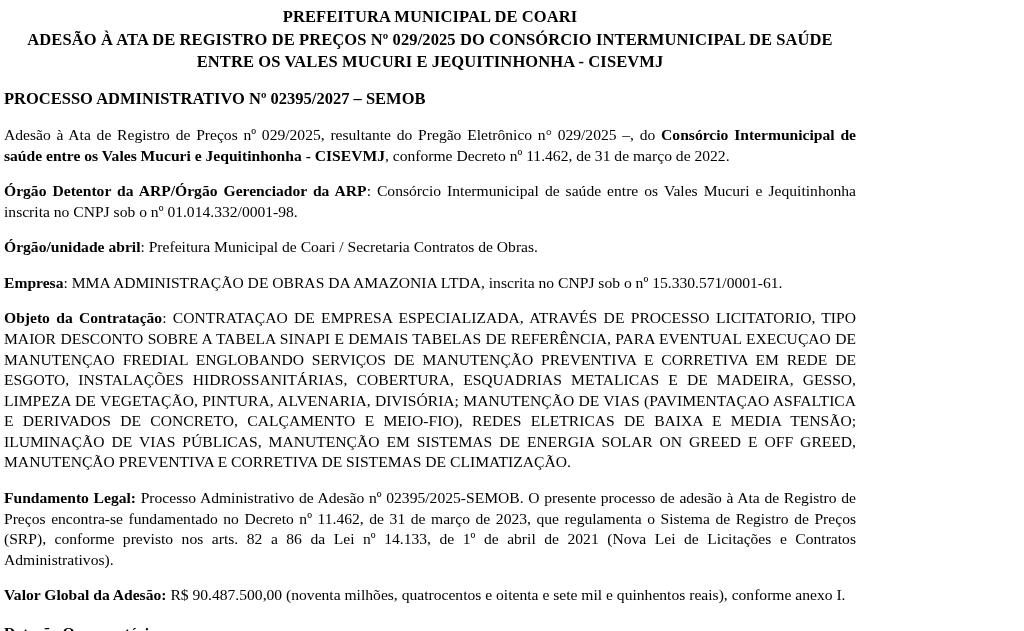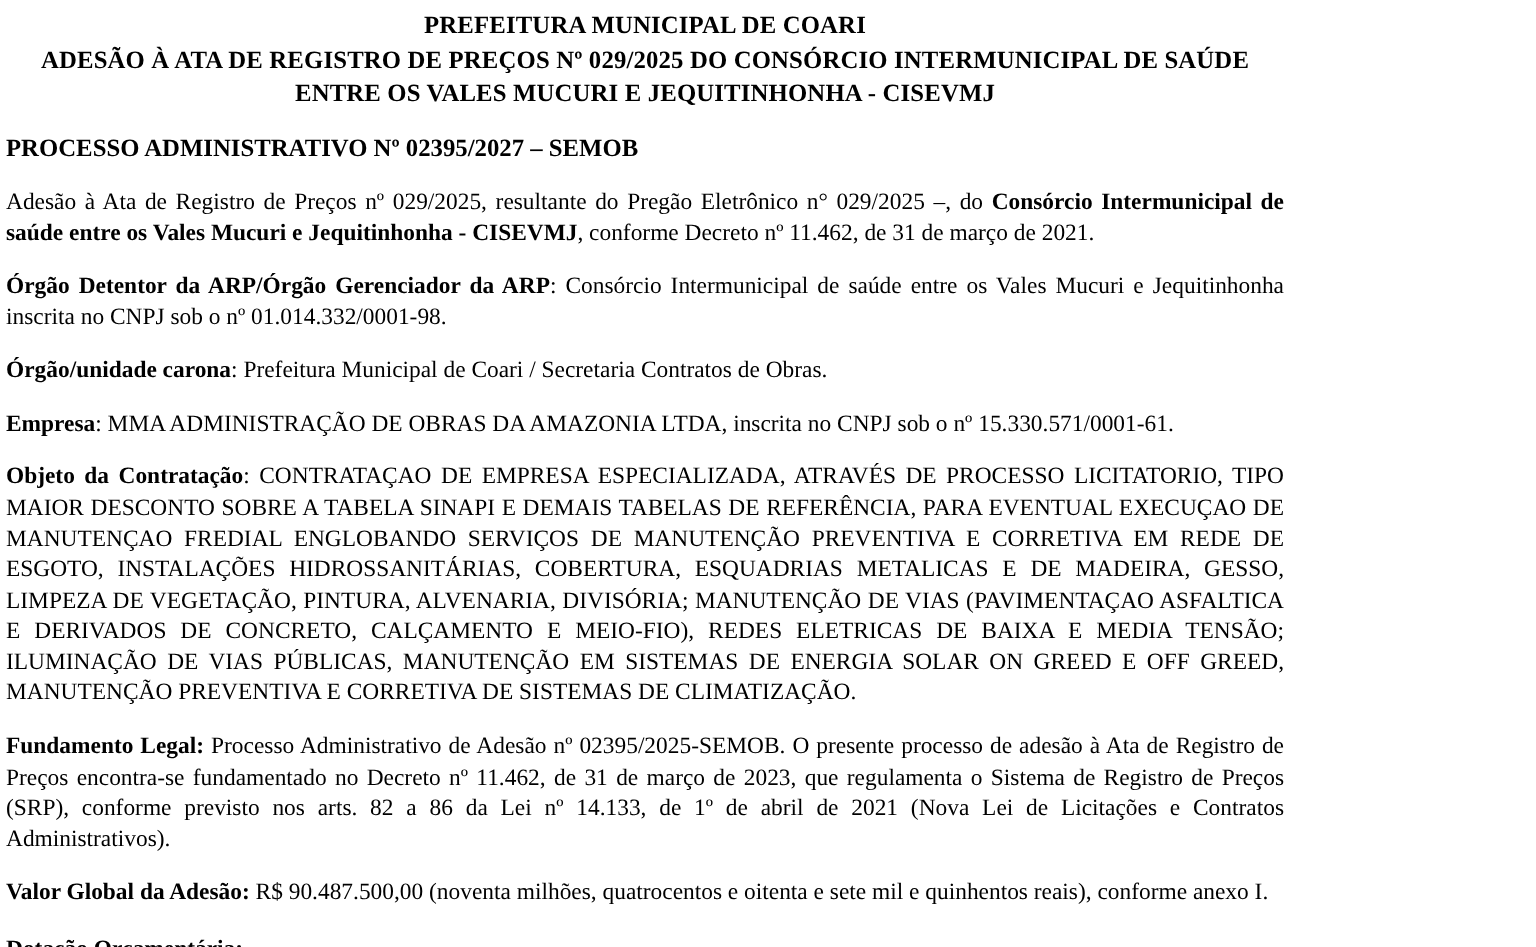--- a/index.html
+++ b/index.html
@@ -73,25 +73,25 @@
 
 <div class="page">
 
   <div class="doc-header">
     <span class="line1">PREFEITURA MUNICIPAL DE COARI</span>
     <span class="line2">ADESÃO À ATA DE REGISTRO DE PREÇOS Nº 029/2025 DO CONSÓRCIO INTERMUNICIPAL DE SAÚDE ENTRE OS VALES MUCURI E JEQUITINHONHA - CISEVMJ</span>
   </div>
 
   <div class="section-title">PROCESSO ADMINISTRATIVO Nº 02395/2027 – SEMOB</div>
 
-  <p class="para"><span>Adesão à Ata de Registro de Preços nº 029/2025, resultante do Pregão Eletrônico n° 029/2025 –, do </span><span class="b">Consórcio Intermunicipal de saúde entre os Vales Mucuri e Jequitinhonha - CISEVMJ</span><span>, conforme Decreto nº 11.462, de 31 de março de 2021.</span></p>
+  <p class="para"><span>Adesão à Ata de Registro de Preços nº 029/2025, resultante do Pregão Eletrônico n° 029/2025 –, do </span><span class="b">Consórcio Intermunicipal de saúde entre os Vales Mucuri e Jequitinhonha - CISEVMJ</span><span>, conforme Decreto nº 11.462, de 31 de março de 2022.</span></p>
 
   <p class="para"><span class="b">Órgão Detentor da ARP/Órgão Gerenciador da ARP</span><span>: Consórcio Intermunicipal de saúde entre os Vales Mucuri e Jequitinhonha inscrita no CNPJ sob o nº 01.014.332/0001-98.</span></p>
 
-  <p class="para"><span class="b">Órgão/unidade carona</span><span>: Prefeitura Municipal de Coari / Secretaria Contratos de Obras.</span></p>
+  <p class="para"><span class="b">Órgão/unidade abril</span><span>: Prefeitura Municipal de Coari / Secretaria Contratos de Obras.</span></p>
 
   <p class="para"><span class="b">Empresa</span><span>: MMA ADMINISTRAÇÃO DE OBRAS DA AMAZONIA LTDA, inscrita no CNPJ sob o nº 15.330.571/0001-61.</span></p>
 
   <p class="para objeto"><span class="b">Objeto da Contratação</span><span>: CONTRATAÇAO DE EMPRESA ESPECIALIZADA, ATRAVÉS DE PROCESSO LICITATORIO, TIPO MAIOR DESCONTO SOBRE A TABELA SINAPI E DEMAIS TABELAS DE REFERÊNCIA, PARA EVENTUAL EXECUÇAO DE MANUTENÇAO FREDIAL ENGLOBANDO SERVIÇOS DE MANUTENÇÃO PREVENTIVA E CORRETIVA EM REDE DE ESGOTO, INSTALAÇÕES HIDROSSANITÁRIAS, COBERTURA, ESQUADRIAS METALICAS E DE MADEIRA, GESSO, LIMPEZA DE VEGETAÇÃO, PINTURA, ALVENARIA, DIVISÓRIA; MANUTENÇÃO DE VIAS (PAVIMENTAÇAO ASFALTICA E DERIVADOS DE CONCRETO, CALÇAMENTO E MEIO-FIO), REDES ELETRICAS DE BAIXA E MEDIA TENSÃO; ILUMINAÇÃO DE VIAS PÚBLICAS, MANUTENÇÃO EM SISTEMAS DE ENERGIA SOLAR ON GREED E OFF GREED, MANUTENÇÃO PREVENTIVA E CORRETIVA DE SISTEMAS DE CLIMATIZAÇÃO.</span></p>
 
   <p class="para"><span class="b">Fundamento Legal:</span><span> Processo Administrativo de Adesão nº 02395/2025-SEMOB. O presente processo de adesão à Ata de Registro de Preços encontra-se fundamentado no Decreto nº 11.462, de 31 de março de 2023, que regulamenta o Sistema de Registro de Preços (SRP), conforme previsto nos arts. 82 a 86 da Lei nº 14.133, de 1º de abril de 2021 (Nova Lei de Licitações e Contratos Administrativos).</span></p>
 
   <p class="para"><span class="b">Valor Global da Adesão:</span><span> R$ 90.487.500,00 (noventa milhões, quatrocentos e oitenta e sete mil e quinhentos reais), conforme anexo I.</span></p>
 
   <div class="dotacao">

